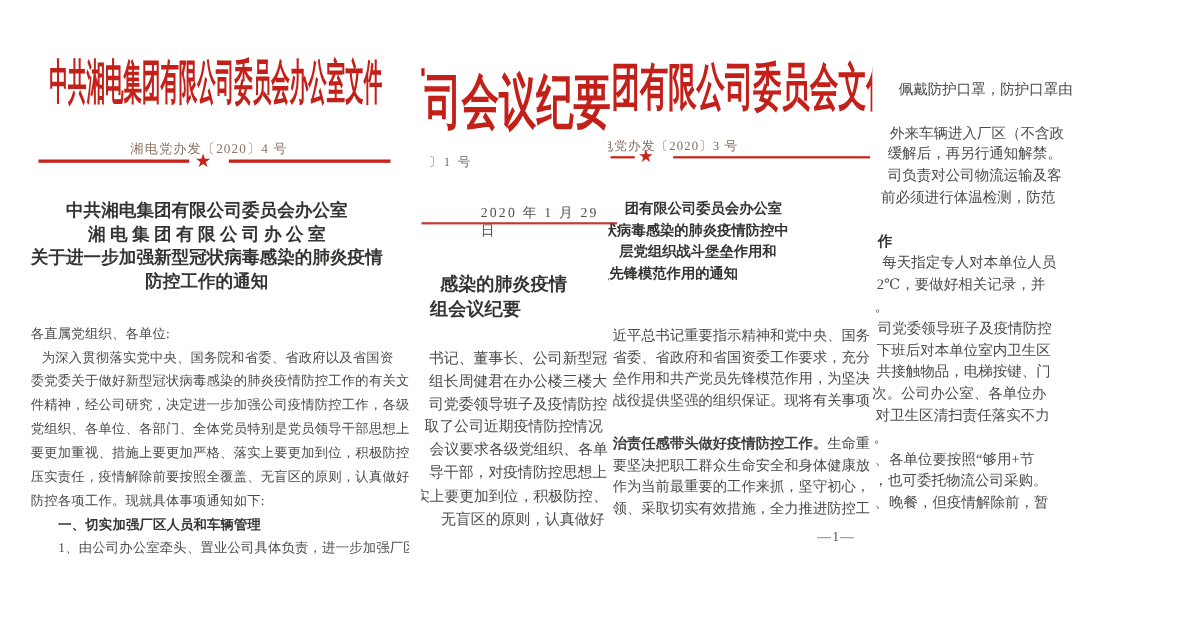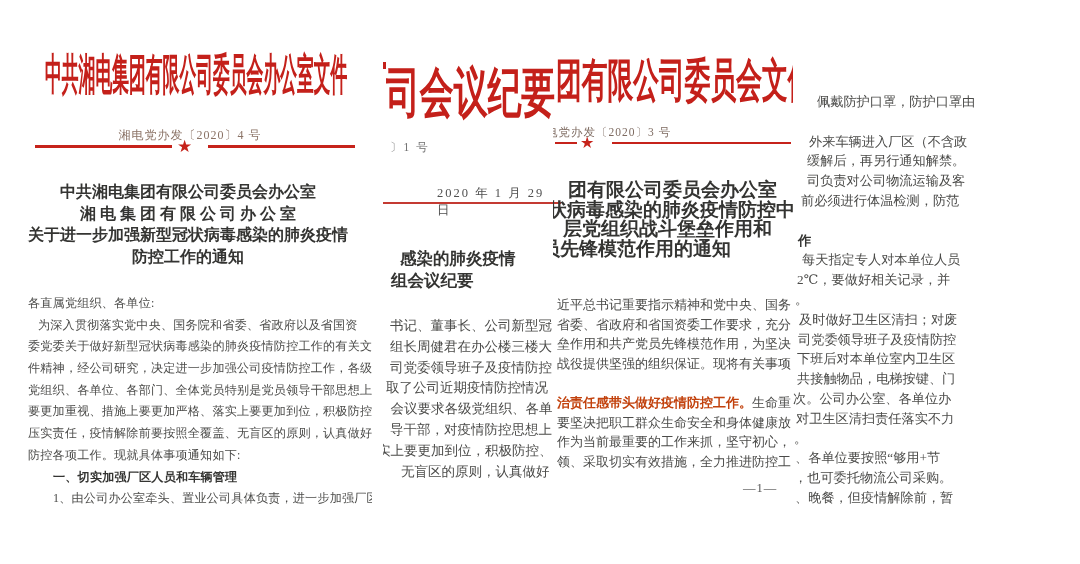--- a/index.html
+++ b/index.html
@@ -29,33 +29,33 @@
   .d3a{left:2px;top:142px;width:22px;height:2px;}
   .d3b{left:59px;top:142px;width:179px;height:2px;}
   .d2rule{left:0;top:202px;width:179px;height:1.5px;background:#c43a32;}
   .frag{left:-9px;top:62px;width:12px;height:7px;background:#c4201a;}
 
   .star{position:absolute;color:#c6231b;line-height:1;}
   .d1star{left:177px;top:138px;font-size:17px;}
   .d3star{left:27px;top:135px;font-size:16px;}
 
   .tline{white-space:nowrap;height:var(--lh);line-height:var(--lh);}
-  .tline b{font-weight:bold;color:#c2410c;}
+  .tline b{font-weight:bold;color:#404040;}
   .tline.bold{font-weight:bold;color:#343432;}
 
   .block{position:absolute;}
   .t1{--lh:21.7px;left:18px;top:181px;width:340px;text-align:center;font-size:16px;
       font-weight:bold;color:#343432;}
   .b1{--lh:21.7px;left:28px;top:293px;font-size:12.1px;letter-spacing:0.2px;}
   .t2a{position:absolute;left:17px;top:248px;font-size:16.5px;font-weight:bold;color:#343432;white-space:nowrap;}
   .t2b{position:absolute;left:8px;top:270px;font-size:16.5px;font-weight:bold;color:#343432;white-space:nowrap;}
   .b2{--lh:20.8px;left:0;top:316px;font-size:13.5px;}
-  .t3{--lh:19.6px;left:0;top:180px;font-size:19px;font-weight:bold;color:#343432;}
+  .t3{--lh:19.6px;left:0;top:180px;font-size:13px;font-weight:bold;color:#343432;}
   .b3{--lh:19.6px;left:0;top:295px;font-size:13px;}
-  .b4{--lh:19.8px;left:0;top:71px;font-size:13.2px;margin-top:21px;}
+  .b4{--lh:19.8px;left:0;top:71px;font-size:13.2px;}
   .pagenum{position:absolute;left:190px;top:481px;font-size:12.5px;color:#555;letter-spacing:1px;}
 </style>
 </head>
 <body>
 
 <div class="stage">
 
   <section class="doc" id="doc1">
     <div class="banner d1">中共湘电集团有限公司委员会办公室文件</div>
     <div class="docnum d1num">湘电党办发〔2020〕4 号</div>
@@ -134,21 +134,20 @@
         <div class="tline"></div>
         <div class="tline" style="margin-left: 16px;">外来车辆进入厂区（不含政</div>
         <div class="tline" style="margin-left: 14px;">缓解后，再另行通知解禁。</div>
         <div class="tline" style="margin-left: 14px;">司负责对公司物流运输及客</div>
         <div class="tline" style="margin-left: 8px;">前必须进行体温检测，防范</div>
         <div class="tline"></div>
         <div class="tline bold" style="margin-left: 5px;">作</div>
         <div class="tline" style="margin-left: 9px;">每天指定专人对本单位人员</div>
         <div class="tline" style="margin-left: 4px;">2℃，要做好相关记录，并</div>
         <div class="tline" style="margin-left: 2px;">。</div>
-        <div class="tline" style="margin-left: 6px;">及时做好卫生区清扫；对废</div>
         <div class="tline" style="margin-left: 5px;">司党委领导班子及疫情防控</div>
         <div class="tline" style="margin-left: 4px;">下班后对本单位室内卫生区</div>
         <div class="tline" style="margin-left: 4px;">共接触物品，电梯按键、门</div>
         <div class="tline">次。公司办公室、各单位办</div>
         <div class="tline" style="margin-left: 3px;">对卫生区清扫责任落实不力</div>
         <div class="tline" style="margin-left: 1px;">。</div>
         <div class="tline" style="margin-left: 2px;">、各单位要按照“够用+节</div>
         <div class="tline" style="margin-left: 1px;">，也可委托物流公司采购。</div>
         <div class="tline" style="margin-left: 2px;">、晚餐，但疫情解除前，暂</div>
       </div>

